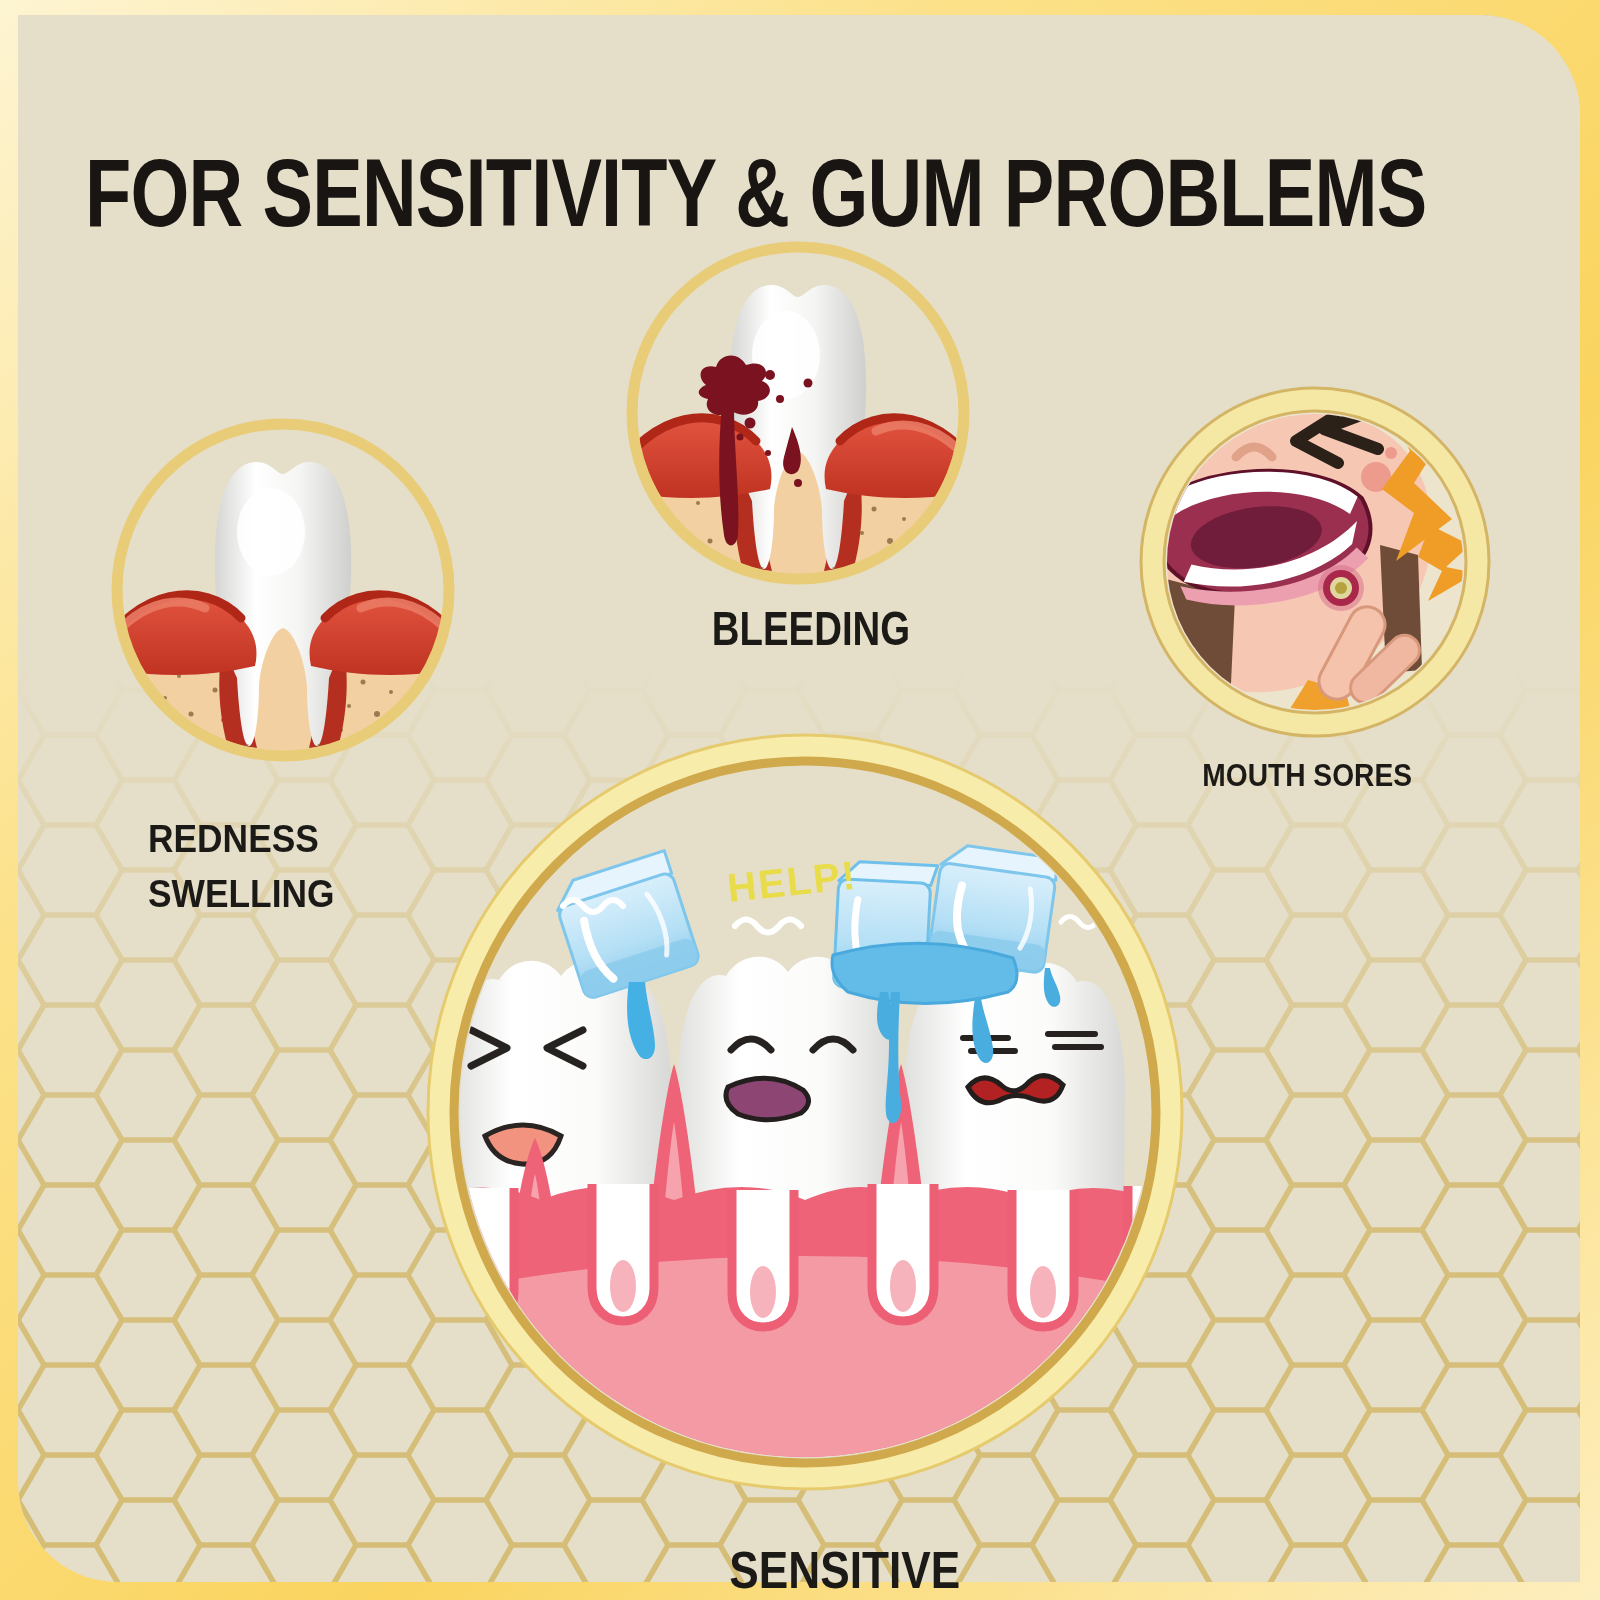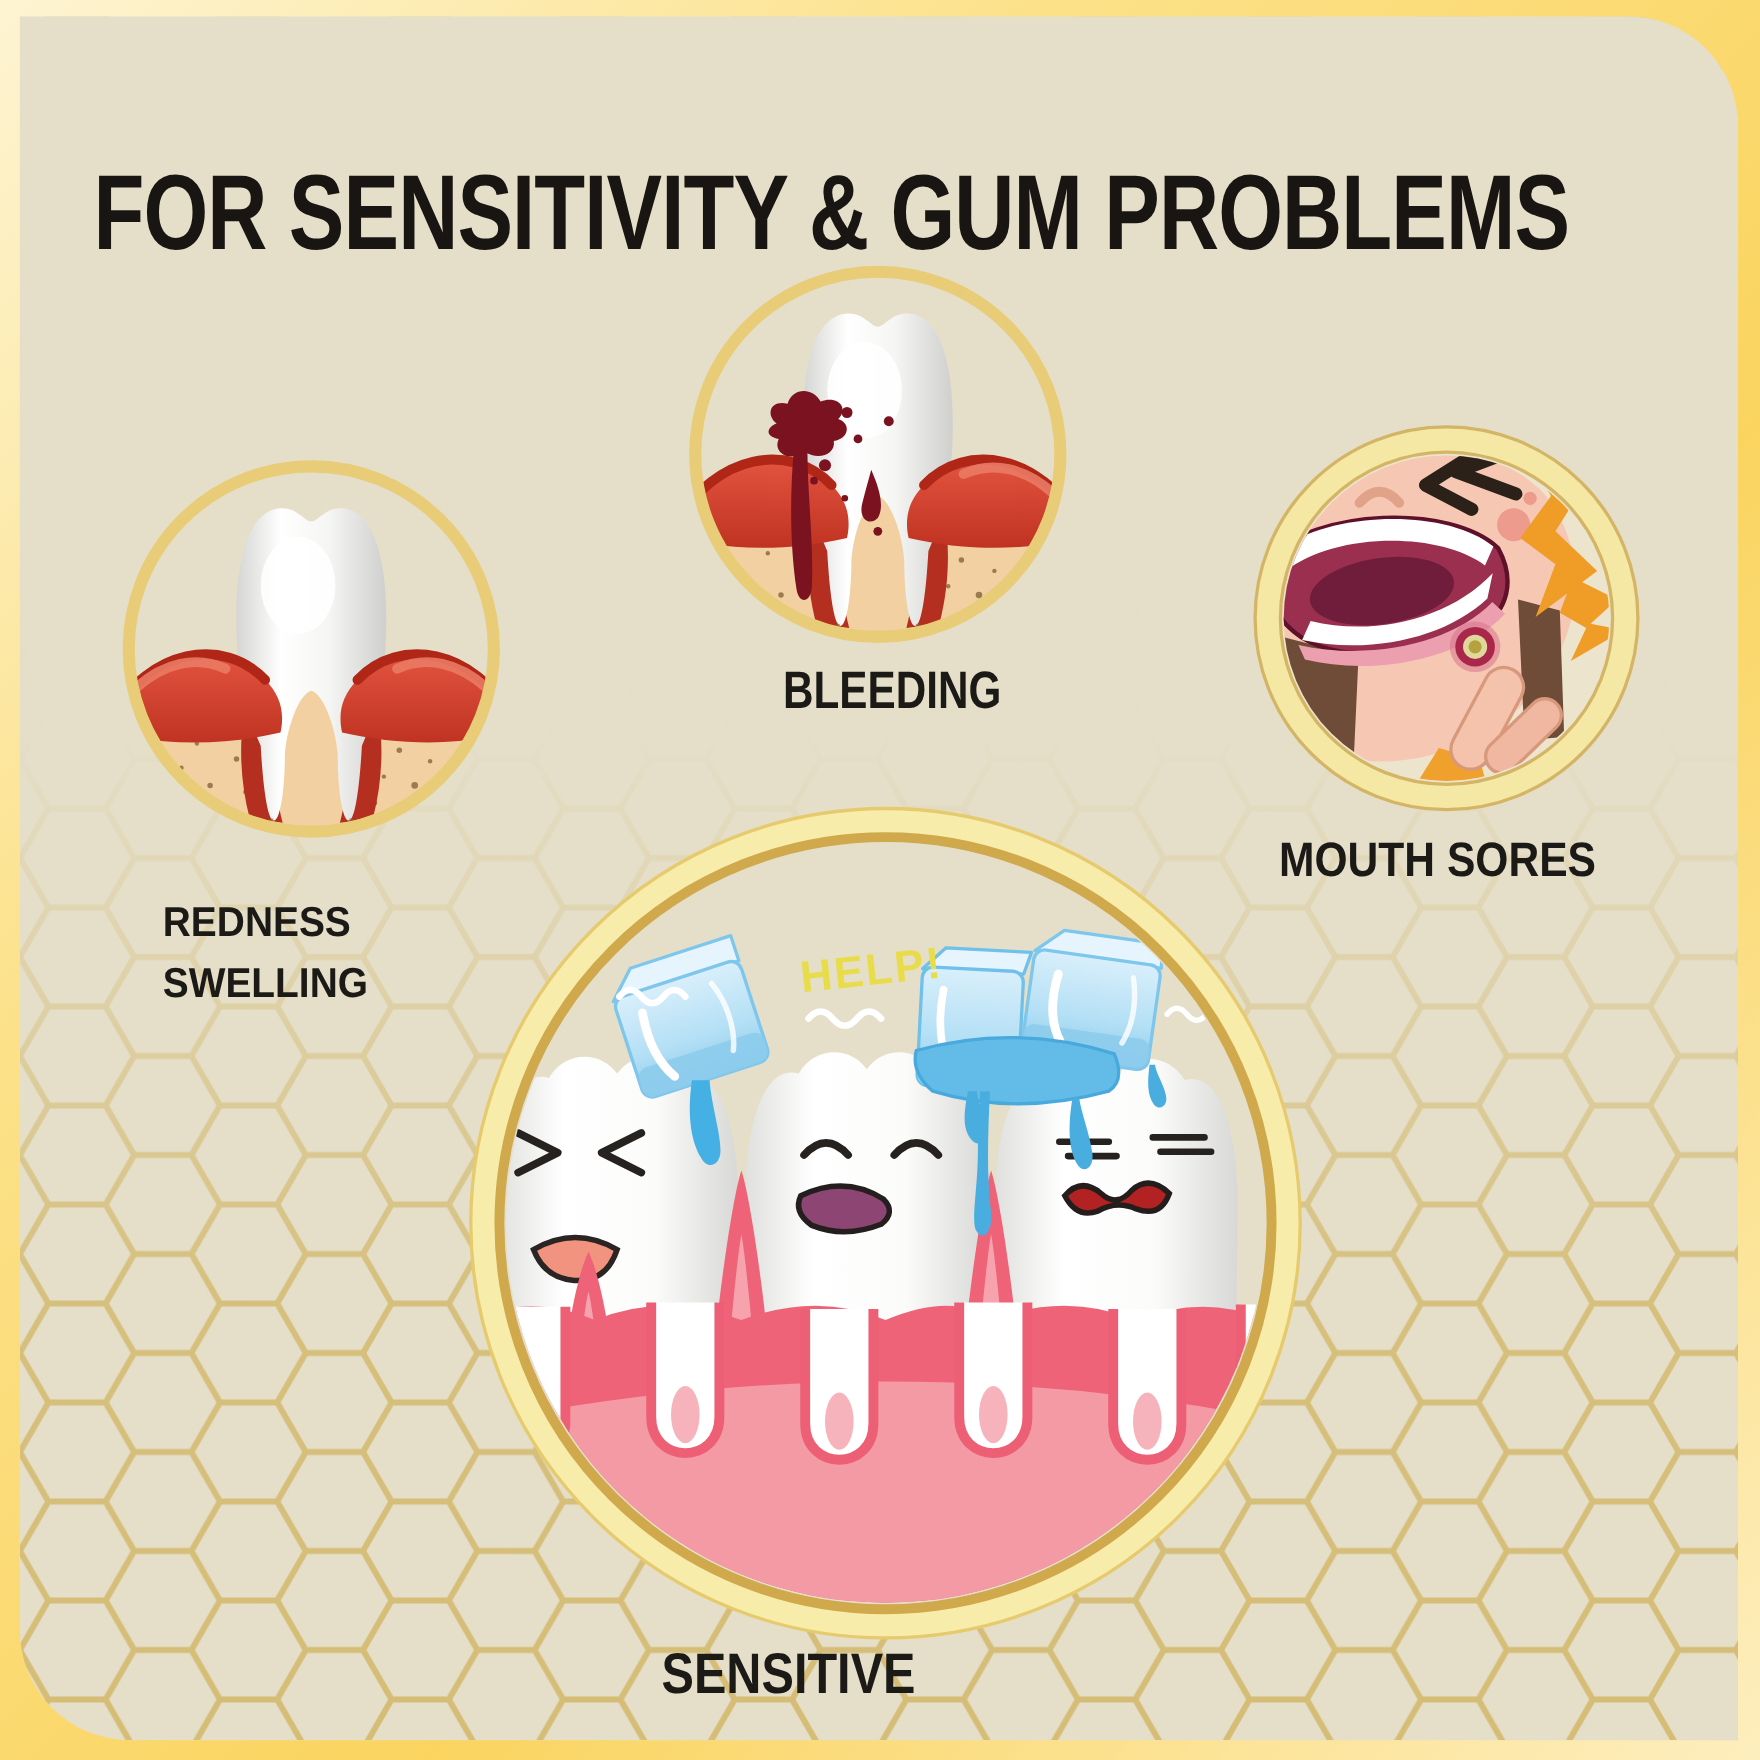--- a/index.html
+++ b/index.html
@@ -11,23 +11,23 @@
         background:#e5dfca;border-radius:0 100px 0 100px;overflow:hidden;}
   .title{position:absolute;left:85px;top:72px;white-space:nowrap;
          font-weight:bold;font-size:97px;color:#181512;letter-spacing:-1px;}
   .title>span{display:inline-block;transform:scaleX(0.78);transform-origin:left center;}
   .plabel{position:absolute;font-weight:bold;color:#1c1a17;white-space:nowrap;}
   .plabel>span{display:inline-block;}
   .lbl-redness{left:148px;top:812px;font-size:38px;line-height:55px;text-align:left;}
   .lbl-redness>span{transform:scaleX(0.93);transform-origin:left center;}
   .lbl-bleeding{left:611px;top:601px;width:400px;text-align:center;font-size:48px;}
   .lbl-bleeding>span{transform:scaleX(0.80);transform-origin:center;}
-  .lbl-mouth{left:1107px;top:757px;width:400px;text-align:center;font-size:44px;}
+  .lbl-mouth{left:1107px;top:757px;width:400px;text-align:center;font-size:32px;}
   .lbl-mouth>span{transform:scaleX(0.88);transform-origin:center;}
-  .lbl-sensitive{left:581px;top:1492px;width:400px;text-align:left;font-size:52px;}
+  .lbl-sensitive{left:581px;top:1540px;width:400px;text-align:right;font-size:52px;}
   .lbl-sensitive>span{transform:scaleX(0.85);transform-origin:center;}
 </style>
 </head>
 <body>
 
 <div class="stage">
   <div class="card">
     
     <svg width="1562" height="1567">
       <defs>

